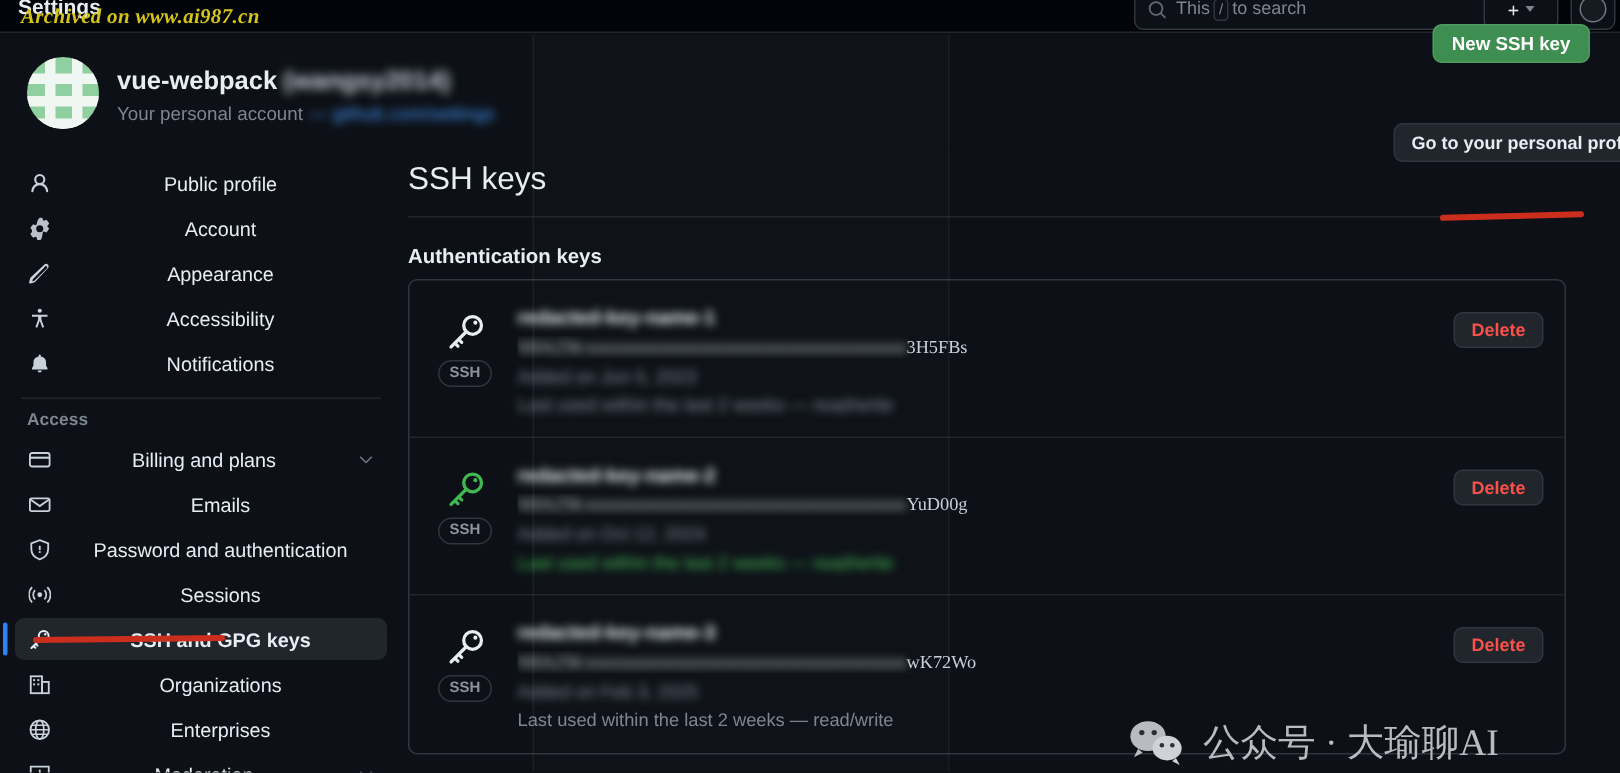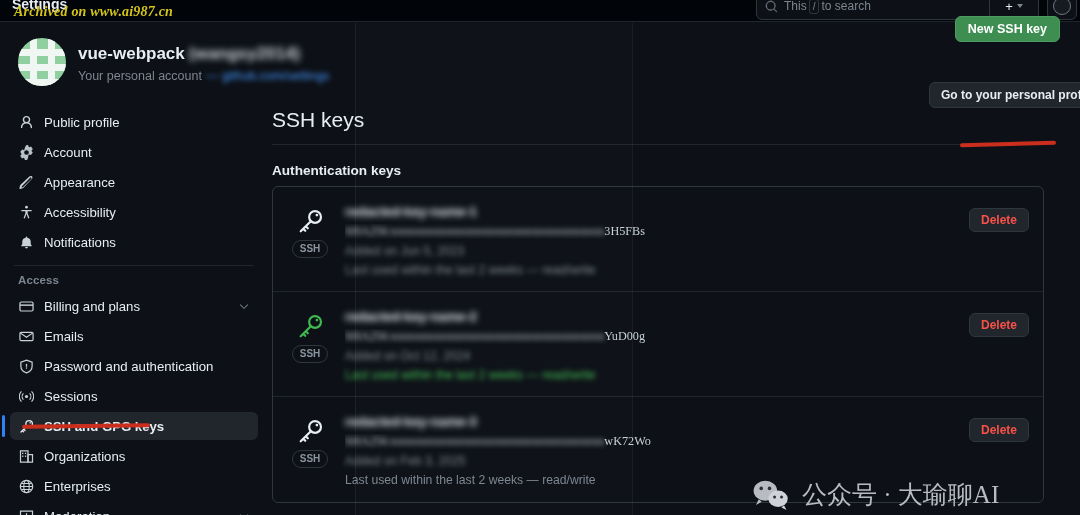--- a/index.html
+++ b/index.html
@@ -99,21 +99,21 @@
   }
 
   
   .sidebar {
     position: absolute; left: 0; top: 100px; width: 268px; height: 415px;
     padding: 8px 10px 0 10px;
   }
   .nav-item {
     position: relative; display: flex; align-items: center; gap: 10px;
     height: 28px; padding: 0 8px; border-radius: 6px;
-    font-size: 13.2px; color: #e6edf3; margin-bottom: 2px;
+    font-size: 13.2px; color: #e6edf3; margin-bottom: 2px; text-align: center;
   }
   .nav-item .ic { width: 16px; height: 16px; flex: 0 0 16px;
                   display: flex; align-items: center; justify-content: center; }
   .nav-item .lbl { flex: 1 1 auto; white-space: nowrap; }
   .nav-item.active { background: #21262d; font-weight: 700; }
   .nav-item.active::before {
     content: ""; position: absolute; left: -8px; top: 3px;
     width: 3px; height: 22px; background: #2f81f7; border-radius: 2px;
   }
   .nav-chevron { width: 12px; height: 12px; opacity: .8; }

